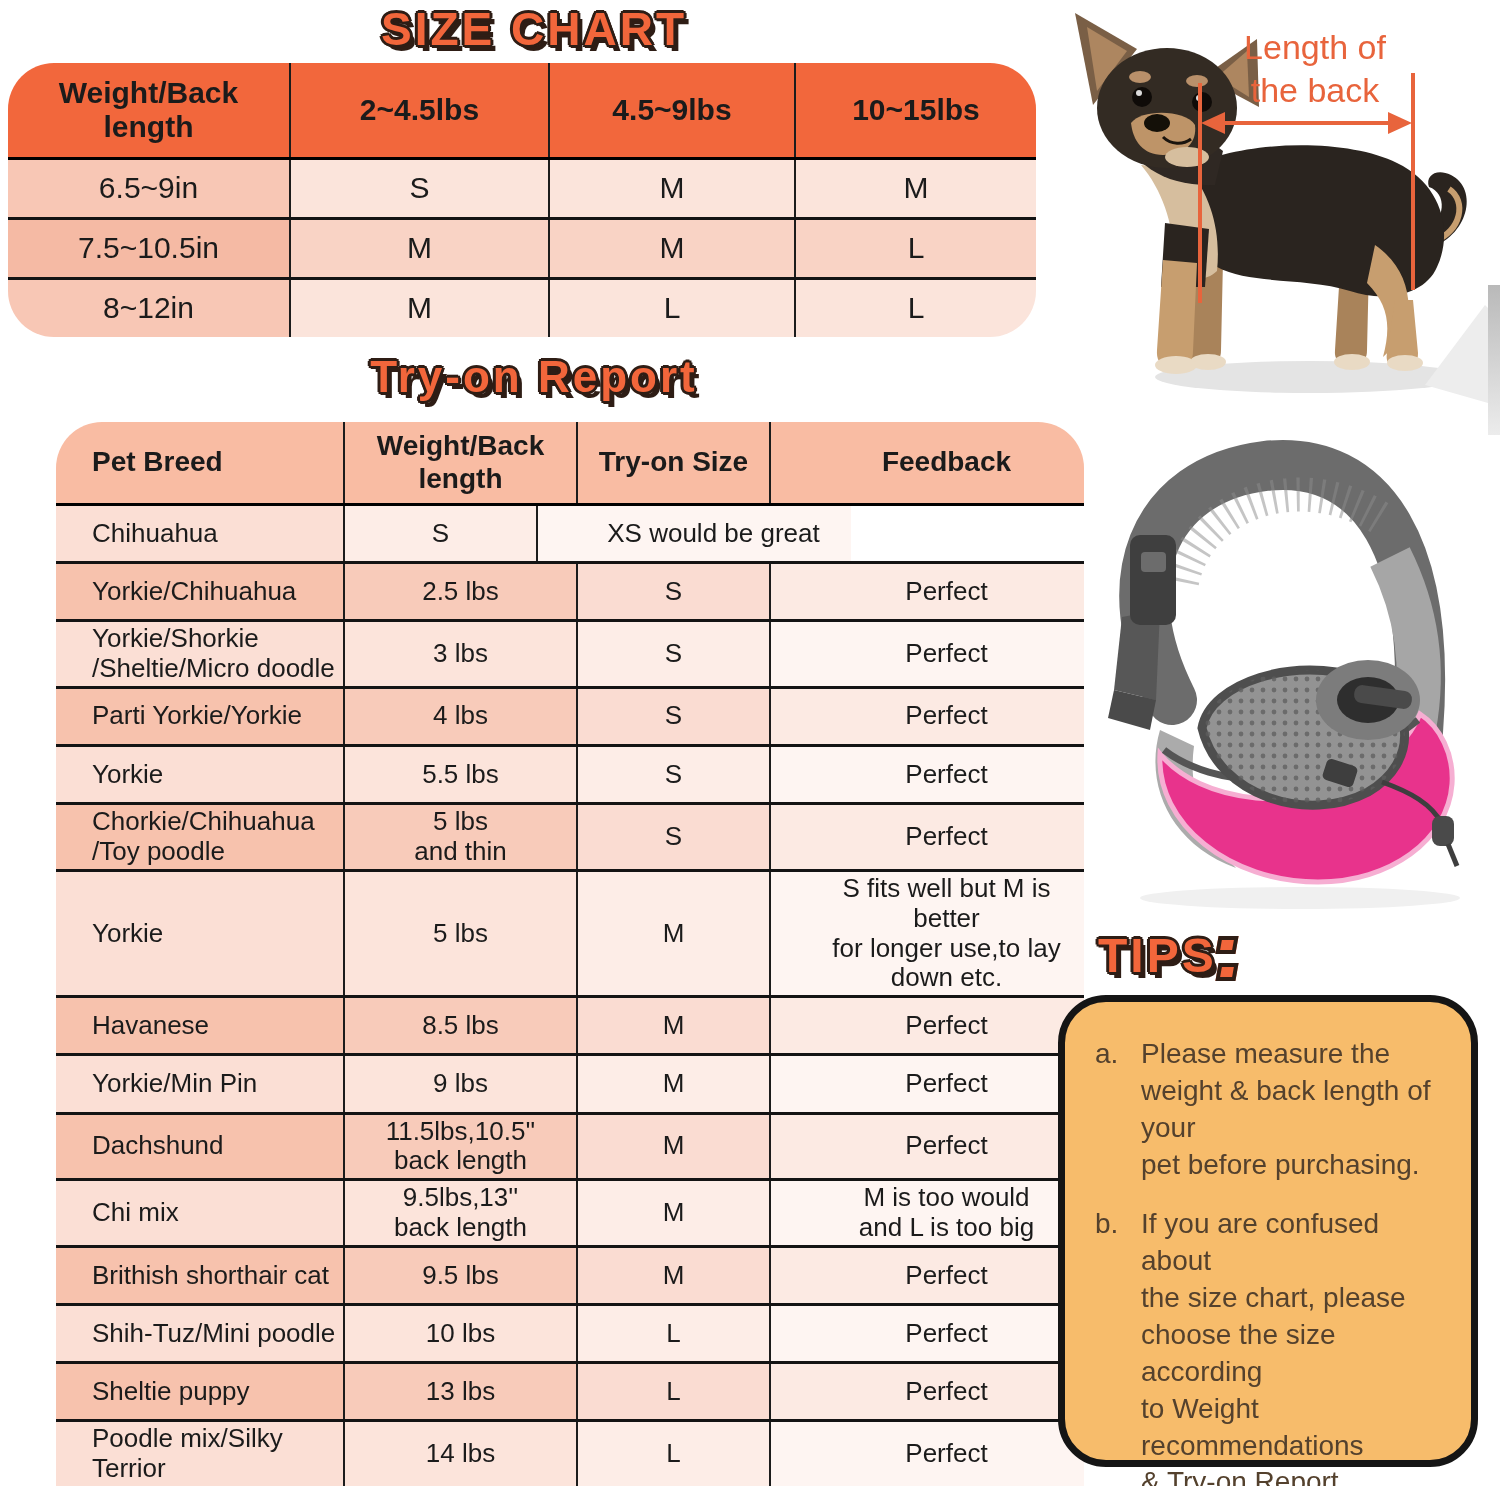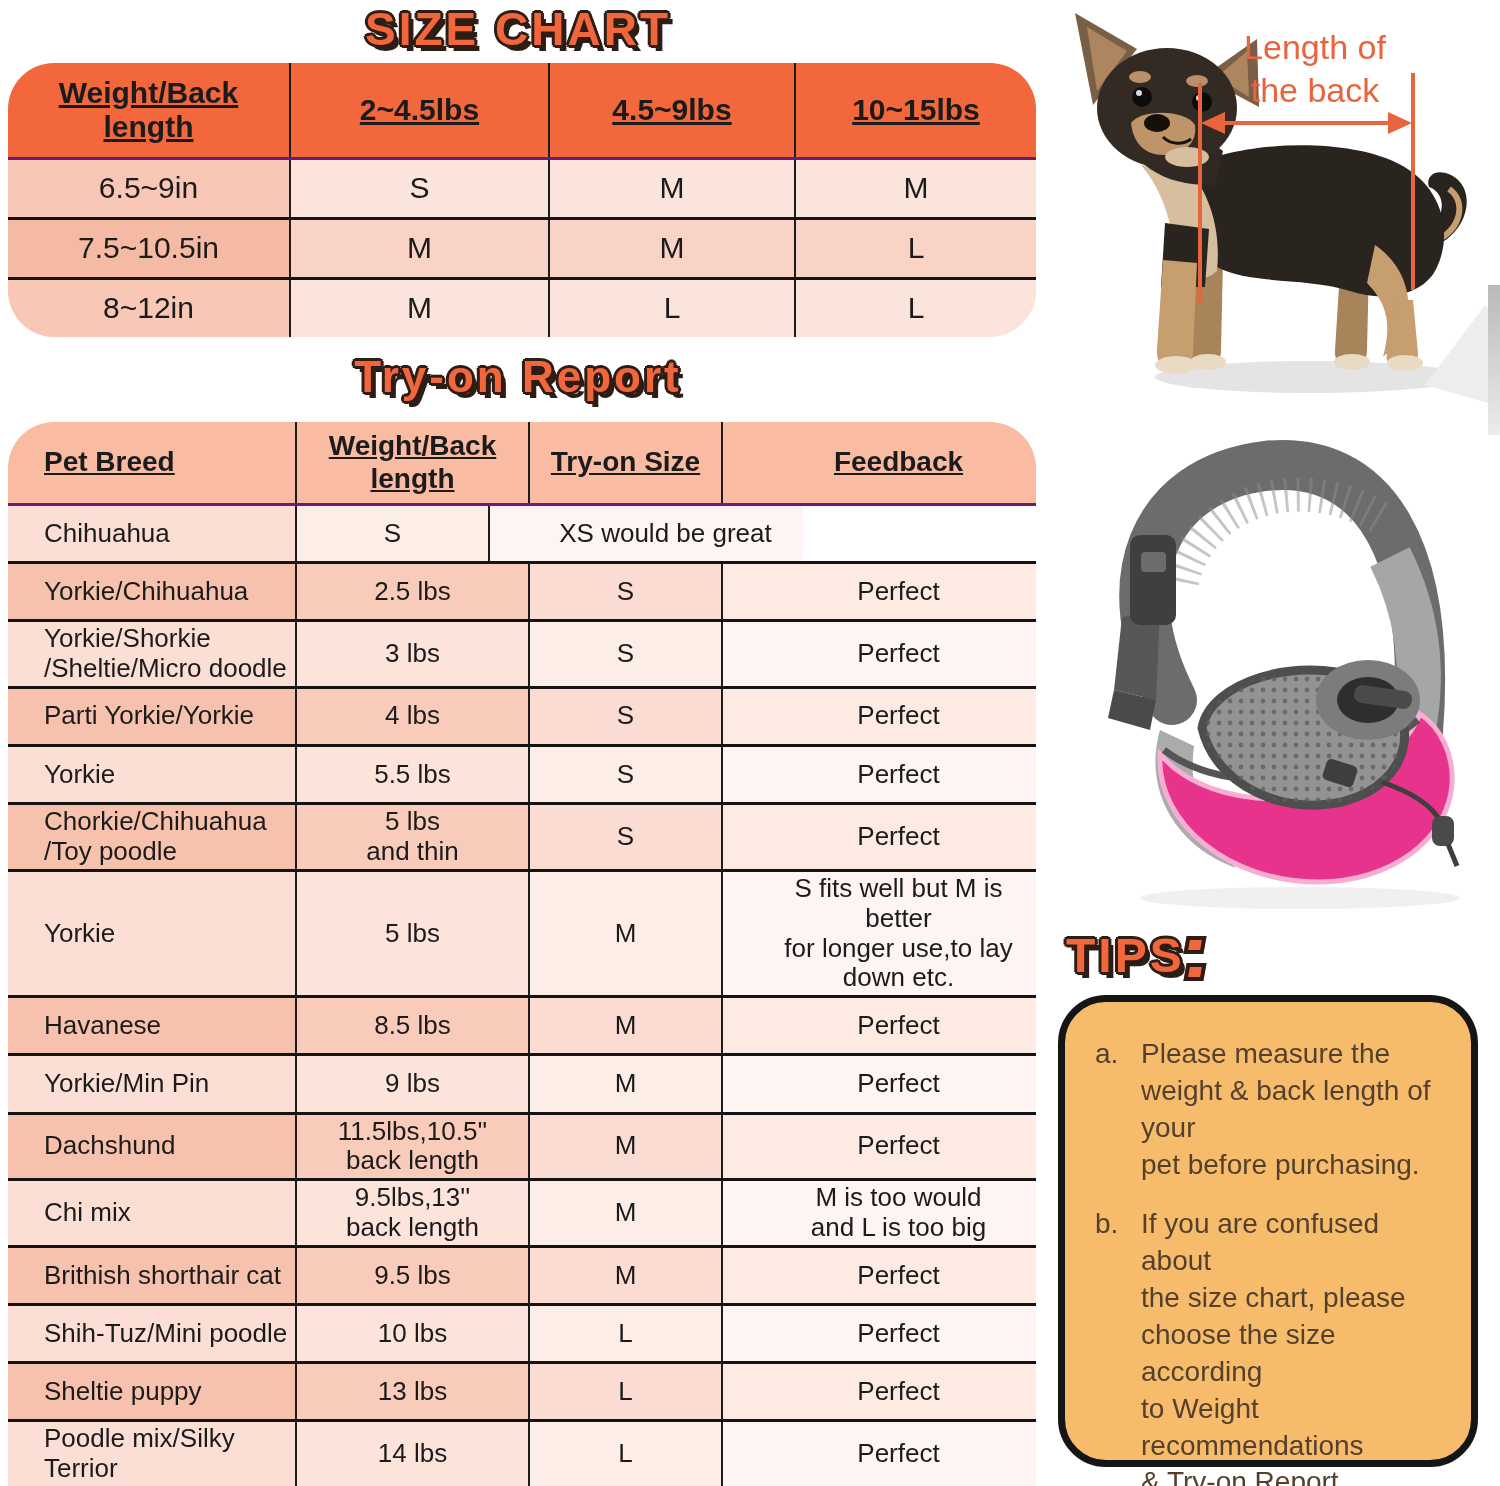--- a/index.html
+++ b/index.html
@@ -8,32 +8,33 @@
     position:relative; width:1500px; height:1486px; overflow:hidden;
     background:#ffffff; font-family:"Liberation Sans", sans-serif; color:#1b1b1b;
   }
   
   .bubble{
     position:absolute; font-weight:800; letter-spacing:3px; color:#F2663B; text-align:center;
     text-shadow:
       3px 0 0 #2E1D15, -3px 0 0 #2E1D15, 0 3px 0 #2E1D15, 0 -3px 0 #2E1D15,
       2px 2px 0 #2E1D15, -2px 2px 0 #2E1D15, 2px -2px 0 #2E1D15, -2px -2px 0 #2E1D15,
       5px 6px 0 #2E1D15;
+    padding-left: 32px;
   }
   #size-title{ top:2px; left:0; width:1036px; font-size:46px; }
   #try-title{ top:352px; left:0; width:1036px; font-size:44px; }
   #tips-title{ top:928px; left:1066px; width:auto; font-size:48px; text-align:left; display:flex; align-items:center; }
   .tips-colon{ display:inline-flex; flex-direction:column; gap:9px; margin-top:6px;}
   .tips-colon i{ display:block; width:20px; height:18px; background:#F2663B; border:4px solid #2E1D15; transform:skewX(-10deg); }
 
   
   .tbl{ position:absolute; left:8px; width:1028px; display:flex; flex-direction:column; overflow:hidden; }
   #size-table{ top:63px; height:274px; border-radius:46px; }
-  #try-table{ top:422px; height:1064px; border-radius:46px 46px 0 0; }
-  .hrow{ display:flex; border-bottom:3px solid #701a75;text-decoration:underline; }
+  #try-table{ top:422px; height:1064px; border-radius:46px 46px 0 0;margin-left:48px; }
+  .hrow{ display:flex; border-bottom:3px solid #000000; }
   #size-table .hrow{ height:97px; background:#F2673C; }
   #try-table  .hrow{ height:84px; background:#F9BCA3; }
   .row{ display:flex; flex:1; border-bottom:3px solid #141414; }
   .rows{ display:flex; flex-direction:column; flex:1; }
   .rows .row:last-child{ border-bottom:none; }
   .cell{
     display:flex; align-items:center; justify-content:center; text-align:center;
     border-left:2px solid #1c1c1c; white-space:pre-line; line-height:1.15; padding:2px 6px;
   }
   .cell:first-child{ border-left:none; }

